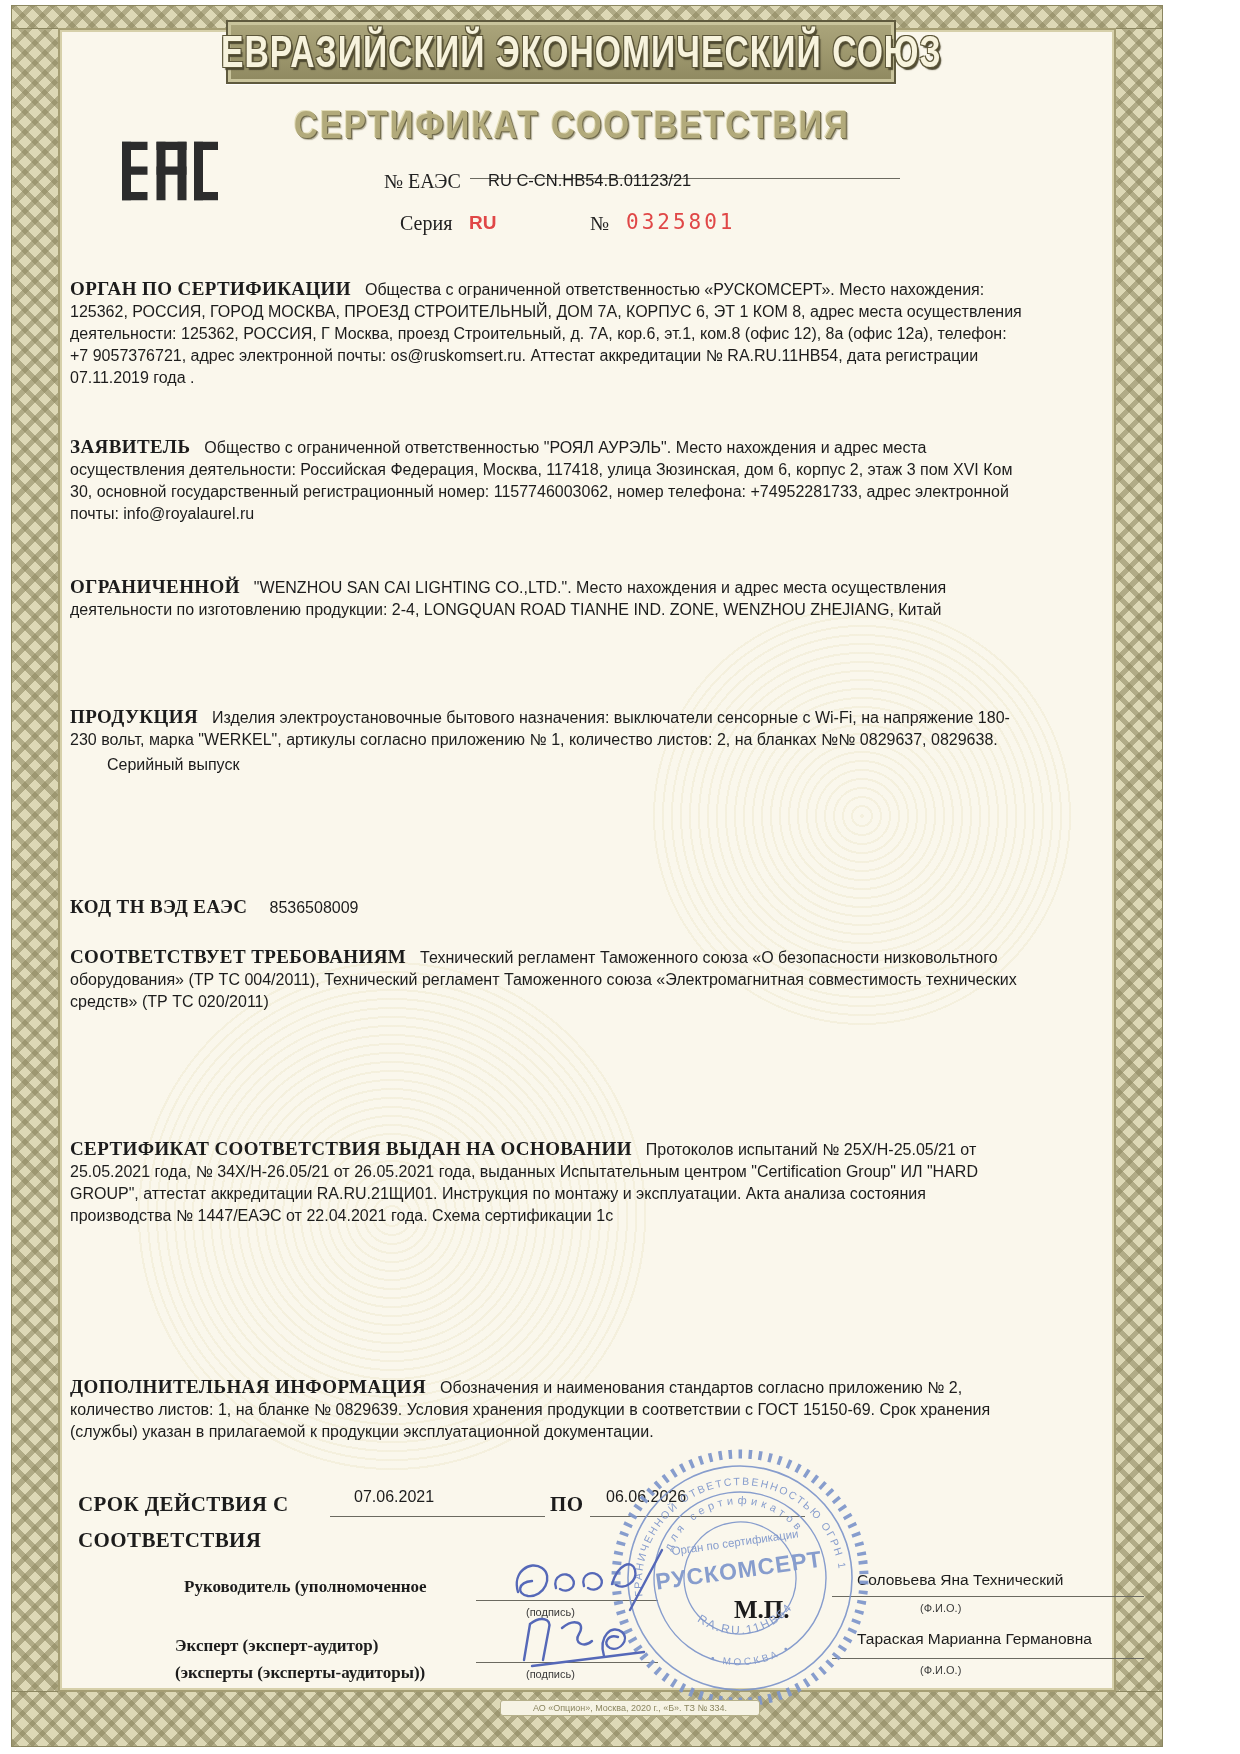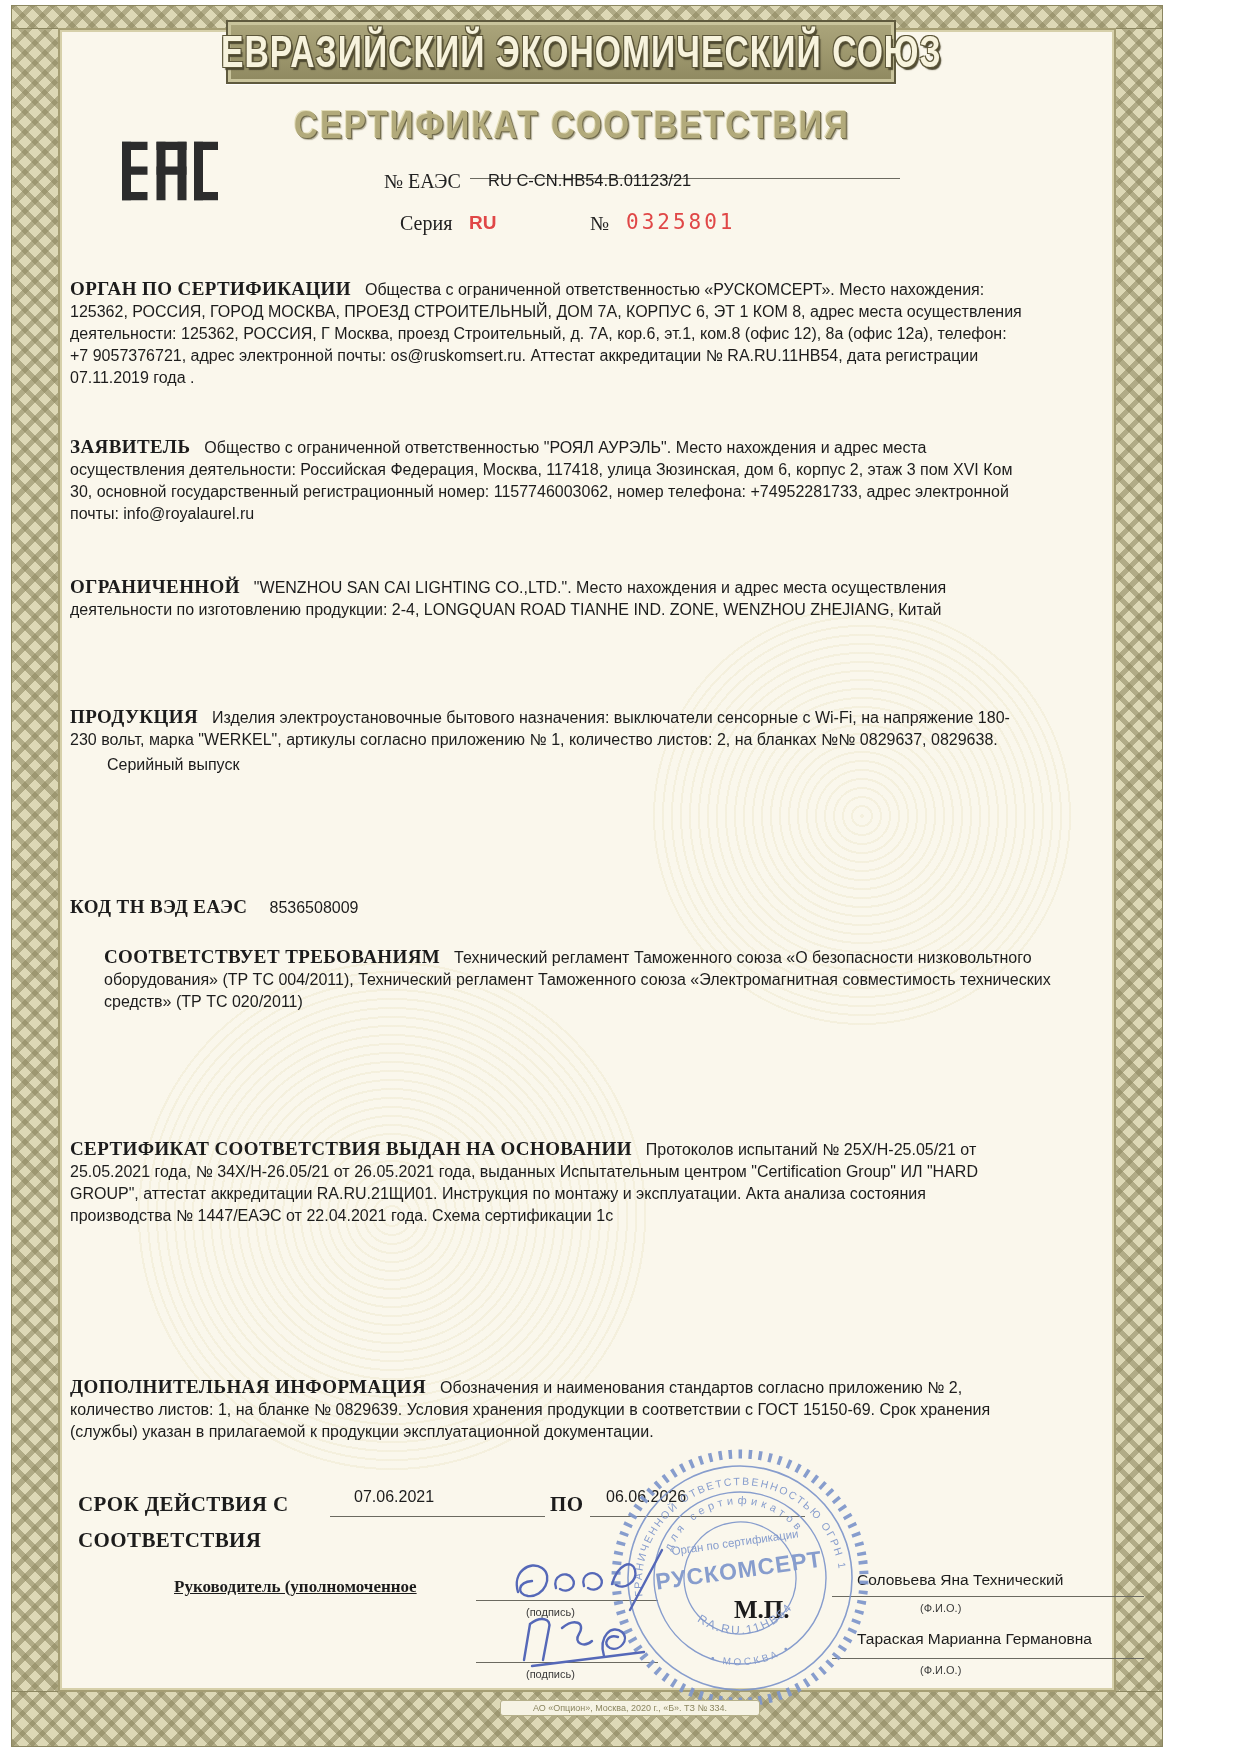--- a/index.html
+++ b/index.html
@@ -106,51 +106,55 @@
 
   <p class="sec" style="top:700px;">
     <span class="slbl">ПРОДУКЦИЯ</span><span>Изделия электроустановочные бытового назначения: выключатели сенсорные с Wi-Fi, на напряжение 180-230 вольт, марка "WERKEL", артикулы согласно приложению № 1, количество листов: 2, на бланках №№ 0829637, 0829638.</span>
     <span style="display:block;margin-top:3px;margin-left:37px;">Серийный выпуск</span>
   </p>
 
   <p class="sec" style="top:890px;">
     <span class="slbl">КОД ТН ВЭД ЕАЭС</span><span style="margin-left:8px;">8536508009</span>
   </p>
 
-  <p class="sec" style="top:940px;margin-left:34px;">
+  <p class="sec" style="top:940px;">
     <span class="slbl">СООТВЕТСТВУЕТ ТРЕБОВАНИЯМ</span><span>Технический регламент Таможенного союза «О безопасности низковольтного оборудования» (ТР ТС 004/2011), Технический регламент Таможенного союза «Электромагнитная совместимость технических средств» (ТР ТС 020/2011)</span>
   </p>
 
   <p class="sec" style="top:1132px;">
     <span class="slbl">СЕРТИФИКАТ СООТВЕТСТВИЯ  ВЫДАН НА ОСНОВАНИИ</span><span>Протоколов испытаний № 25Х/Н-25.05/21 от 25.05.2021 года, № 34Х/Н-26.05/21 от 26.05.2021 года, выданных Испытательным центром "Certification Group" ИЛ "HARD GROUP", аттестат аккредитации RA.RU.21ЩИ01. Инструкция по монтажу и эксплуатации. Акта анализа состояния производства № 1447/ЕАЭС от 22.04.2021 года. Схема сертификации 1с</span>
   </p>
 
   <p class="sec" style="top:1370px;">
     <span class="slbl">ДОПОЛНИТЕЛЬНАЯ ИНФОРМАЦИЯ</span><span>Обозначения и наименования стандартов согласно приложению № 2, количество листов: 1, на бланке № 0829639. Условия хранения продукции в соответствии с ГОСТ 15150-69. Срок хранения (службы) указан в прилагаемой к продукции эксплуатационной документации.</span>
   </p>
 
   <div class="abs big-lbl" style="left:66px;top:1486px;">СРОК ДЕЙСТВИЯ С</div>
   <div class="abs" style="left:342px;top:1482px;font-size:16px;">07.06.2021</div>
   <div class="hline" style="left:318px;top:1510px;width:215px;"></div>
   <div class="abs big-lbl" style="left:538px;top:1486px;">ПО</div>
   <div class="abs" style="left:594px;top:1482px;font-size:16px;">06.06.2026</div>
   <div class="hline" style="left:578px;top:1510px;width:215px;"></div>
   <div class="abs big-lbl" style="left:66px;top:1522px;">СООТВЕТСТВИЯ</div>
 
-  <div class="abs role" style="left:162px;top:1567px;width:330px;text-decoration:underline;">
+  <div class="abs role" style="left:172px;top:1567px;width:330px;">
     <span style="display:block;">Руководитель (уполномоченное</span>
   </div>
   <div class="hline" style="left:464px;top:1594px;width:182px;"></div>
   <div class="abs caption" style="left:514px;top:1600px;">(подпись)</div>
   <div class="abs name" style="left:845px;top:1565px;">Соловьева Яна Технический</div>
   <div class="hline" style="left:820px;top:1590px;width:312px;"></div>
   <div class="abs caption" style="left:908px;top:1596px;">(Ф.И.О.)</div>
 
   <div class="abs serif" style="left:722px;top:1590px;font-weight:700;font-size:25px;z-index:4;">М.П.</div>
 
+  <div class="abs role" style="left:163px;top:1626px;width:360px;">
+    <span style="display:block;">Эксперт (эксперт-аудитор)</span>
+    <span style="display:block;">(эксперты (эксперты-аудиторы))</span>
+  </div>
   <div class="hline" style="left:464px;top:1656px;width:182px;"></div>
   <div class="abs caption" style="left:514px;top:1662px;">(подпись)</div>
   <div class="abs name" style="left:845px;top:1624px;">Тараская Марианна Германовна</div>
   <div class="hline" style="left:820px;top:1652px;width:312px;"></div>
   <div class="abs caption" style="left:908px;top:1658px;">(Ф.И.О.)</div>
 
   <svg class="sig" style="left:492px;top:1540px;" width="180" height="72" viewBox="0 0 180 72">
     <g fill="none" stroke="#5568b8" stroke-width="2.4" stroke-linecap="round">
       <path d="M14 46 C8 26 26 14 38 22 C50 30 40 52 24 50 C12 48 14 36 28 35"></path>
       <path d="M52 42 C48 30 62 24 68 32 C74 40 64 48 56 43"></path>

